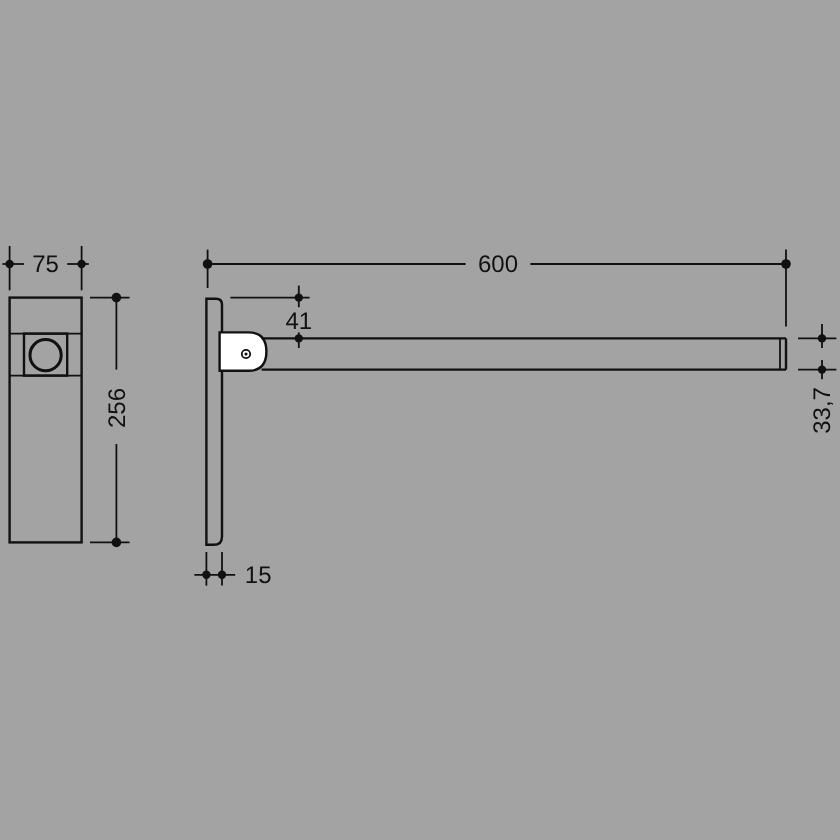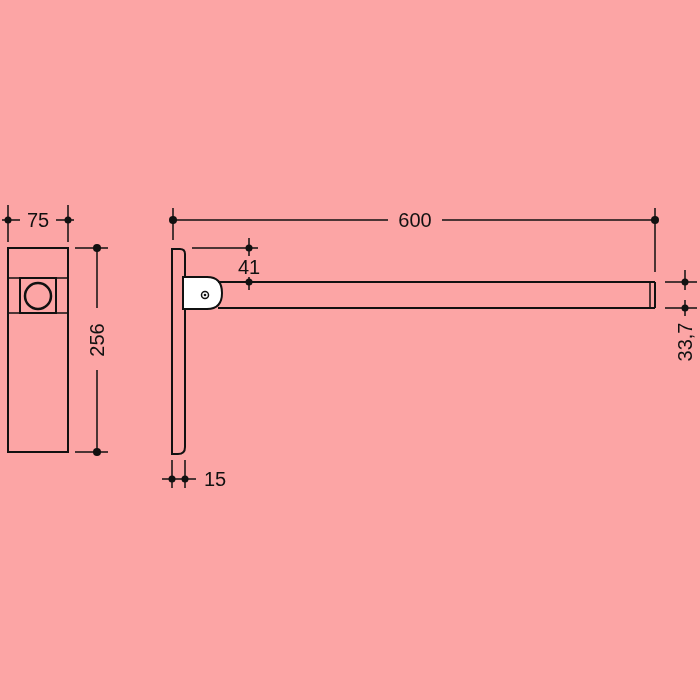--- a/index.html
+++ b/index.html
@@ -1,16 +1,16 @@
 <!DOCTYPE html>
 <html><head>
 <meta charset="utf-8">
 <style>
   html,body{margin:0;padding:0;background:#ffffff;}
-  .canvas{position:relative;width:700px;height:700px;background:#fca5a5;overflow:hidden;}
+  .canvas{position:relative;width:700px;height:700px;background:#a3a3a3;overflow:hidden;}
   svg{position:absolute;left:0;top:0;}
   .dimtext{font-family:"Liberation Sans",sans-serif;font-size:20px;fill:#111;}
 </style>
 </head>
 <body>
 
 <div class="canvas">
 <svg width="700" height="700" viewBox="0 0 700 700" stroke="#111" fill="none" stroke-width="1.5">
 
   <g>

